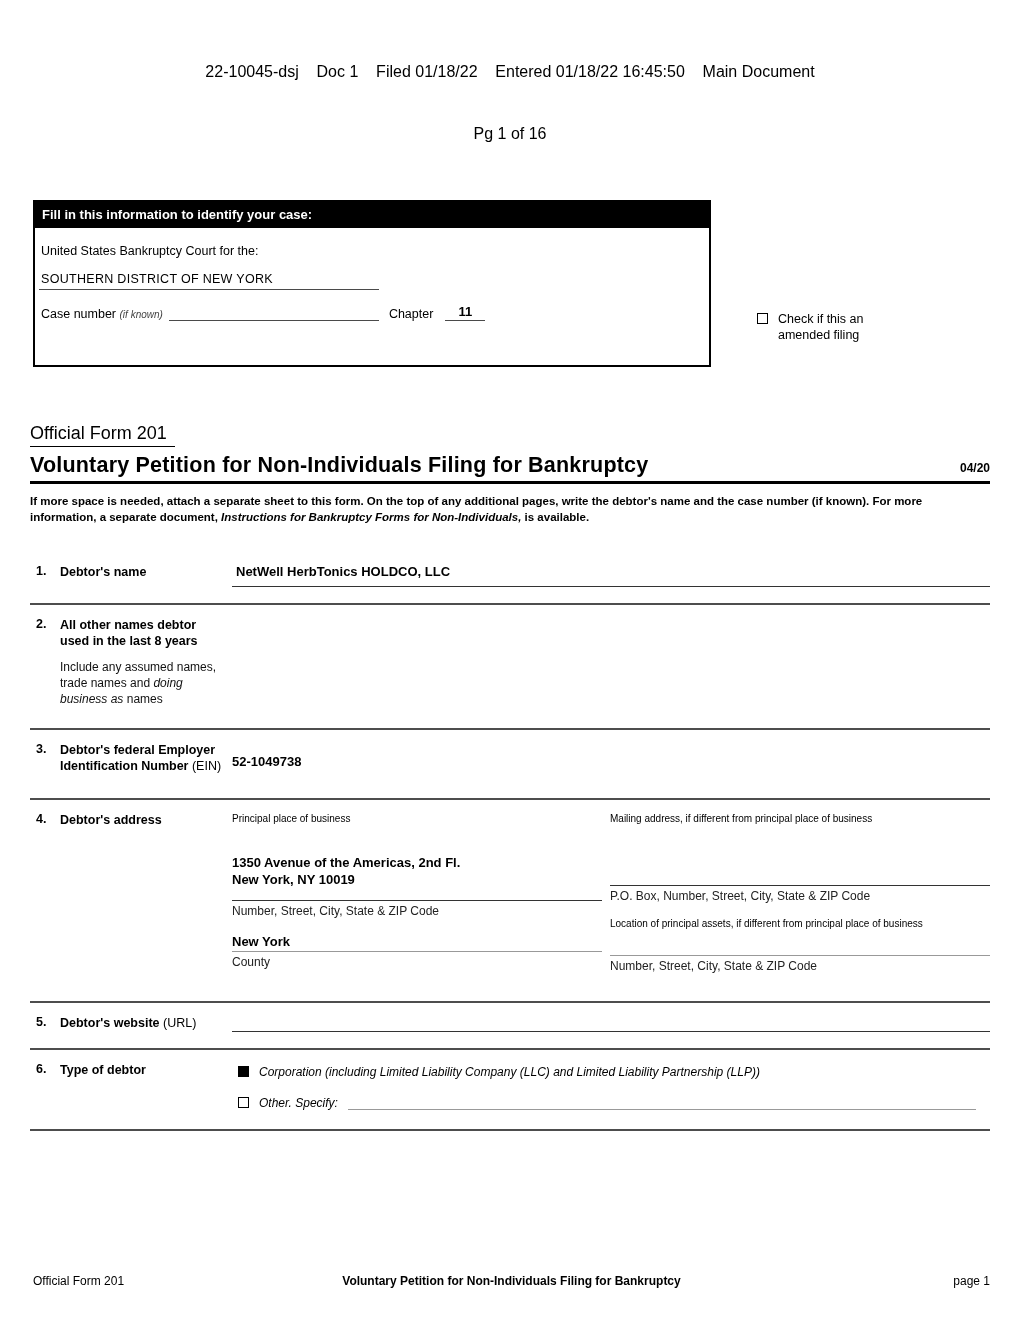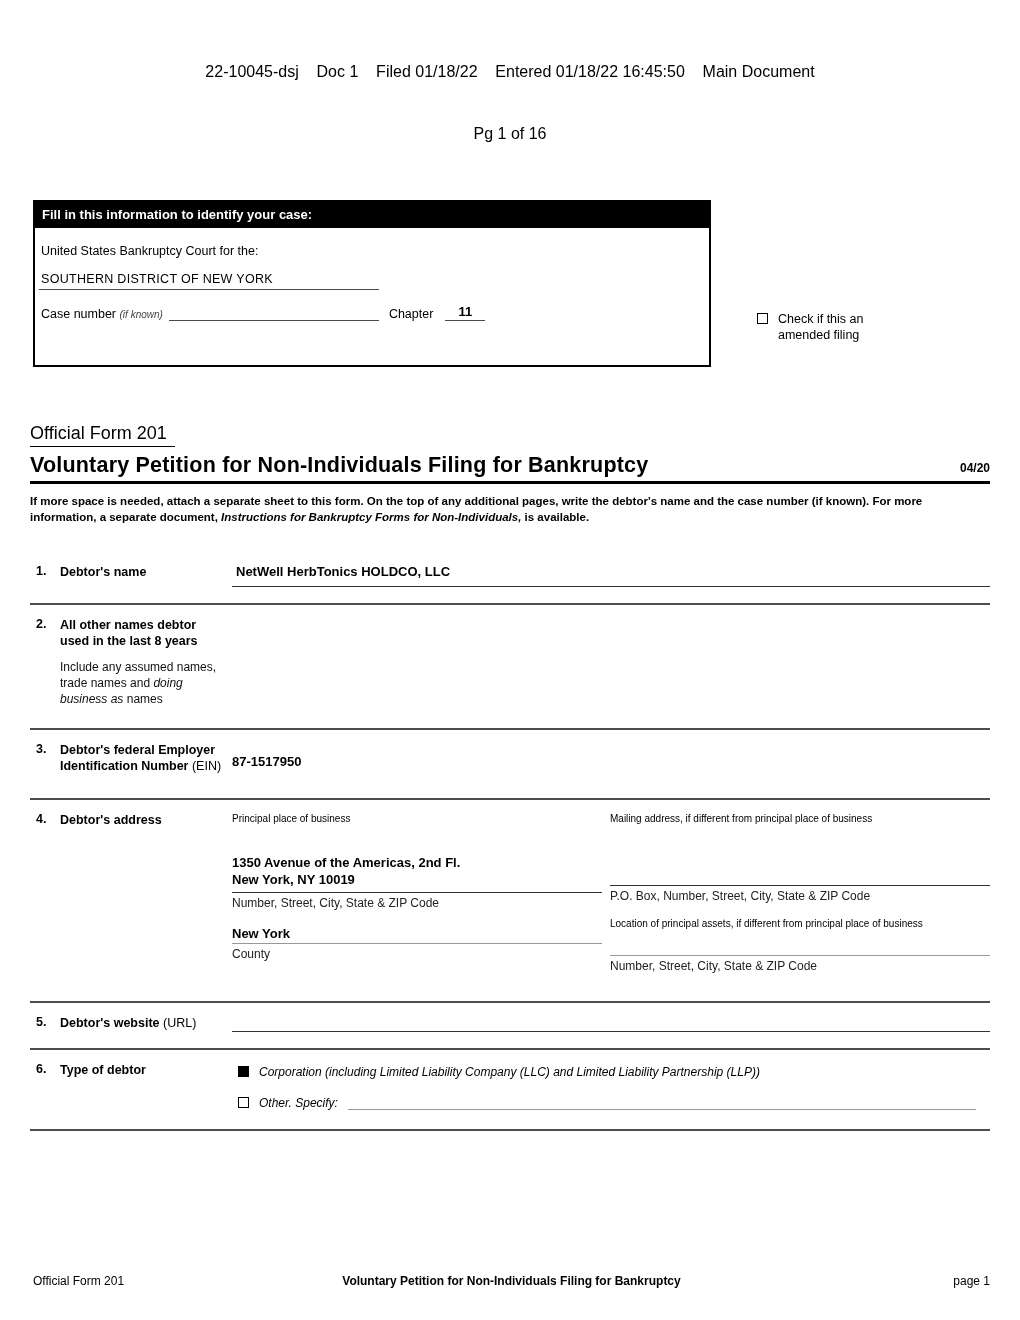--- a/index.html
+++ b/index.html
@@ -51,21 +51,21 @@
   .caption { font-size:12px; color:#222; margin-top:3px; }
   
   .debtor-name { font-weight:bold; font-size:13px; border-bottom:1.5px solid #333; padding:0 0 7px 4px; }
   
   .ein-value { margin-top:12px; }
   
   .addr-cols { display:flex; }
   .addr-col1 { width:370px; }
   .addr-col2 { flex:1; margin-left:8px; }
   .col-header { font-weight:normal; font-size:10px; line-height:1.3; }
-  .addr-value { margin-top:30px; line-height:1.3; padding-bottom:3px; }
+  .addr-value { margin-top:30px; line-height:1.3; padding-bottom:11px; }
   .addr-line2-spacer { margin-top:47px; height:14px; }
   .county-value { margin-top:16px; padding-bottom:2px; }
   .loc-header { margin-top:14px; }
   .loc-line { margin-top:14px; height:12px; }
   
   .url-line { height:15px; margin-top:2px; }
   
   .option { display:flex; align-items:flex-start; margin:3px 0 15px 6px;font-style:italic; }
   .option:last-child { margin-bottom:2px; }
   .option-text { font-weight:normal; font-size:12px; margin-left:10px; line-height:1.3; }
@@ -134,21 +134,21 @@
         <div>All other names debtor used in the last 8 years</div>
         <div class="note"><span>Include any assumed names, trade names and </span><span class="italic">doing business as</span><span> names</span></div>
       </div>
       <div class="content"></div>
     </div>
 
     <div class="item" style="padding-bottom:24px;">
       <div class="num">3.</div>
       <div class="label-col"><span>Debtor's federal Employer Identification Number</span><span class="reg"> (EIN)</span></div>
       <div class="content">
-        <div class="value ein-value">87-1517950</div>
+        <div class="value ein-value">52-1049738</div>
       </div>
     </div>
 
     <div class="item" style="padding-bottom:28px;">
       <div class="num">4.</div>
       <div class="label-col">Debtor's address</div>
       <div class="content">
         <div class="addr-cols">
           <div class="addr-col1">
             <div class="col-header">Principal place of business</div>

